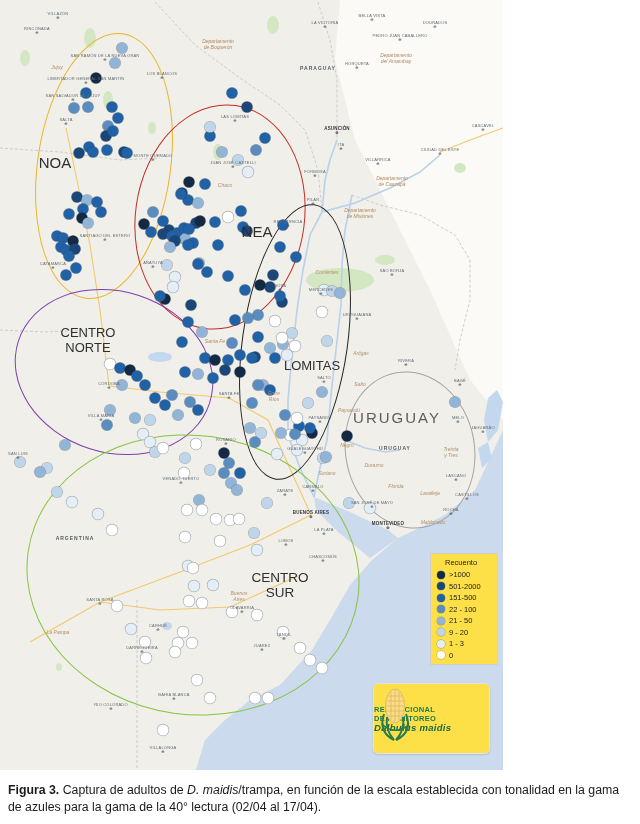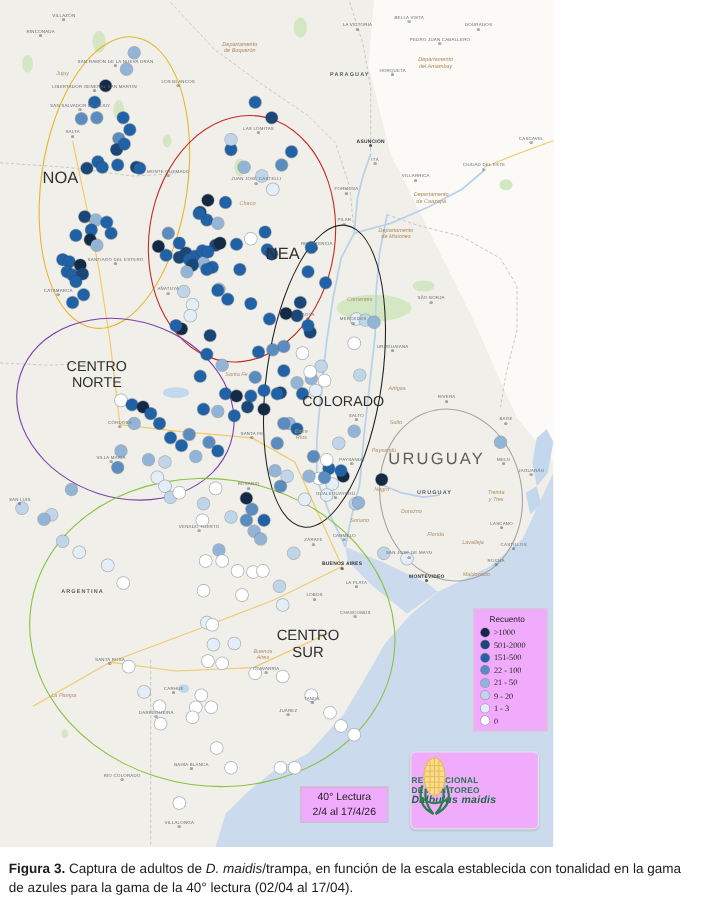--- a/index.html
+++ b/index.html
@@ -8,26 +8,26 @@
   #map svg{position:absolute;left:0;top:0;}
   .dot{position:absolute;width:11px;height:11px;border-radius:50%;transform:translate(-50%,-50%);box-shadow:0 0 0 0.6px rgba(50,60,70,.35);}
   .ellipse{position:absolute;border-radius:50%;background:transparent;}
   .city{position:absolute;transform:translate(-50%,-50%);font-size:4px;line-height:4px;color:#636b72;text-align:center;white-space:nowrap;letter-spacing:.2px;}
   .city .tick{display:block;font-size:4px;line-height:4px;color:#4a4f54;}
   .city.cap{font-weight:bold;color:#33383d;font-size:4.5px;}
   .prov{position:absolute;transform:translate(-50%,-50%);font-style:italic;font-size:5px;line-height:5.5px;color:#b0906a;white-space:pre;text-align:center;}
   .dept{position:absolute;transform:translate(-50%,-50%);font-style:italic;font-size:5px;line-height:5.5px;color:#b08a5e;white-space:pre;text-align:center;}
   .country{position:absolute;transform:translate(-50%,-50%);font-weight:bold;font-size:5px;color:#555b60;letter-spacing:1px;white-space:nowrap;}
   .region{position:absolute;transform:translate(-50%,-50%);color:#2d2f31;text-align:center;white-space:pre;}
-  .box{position:absolute;background:#f0abfc;border:1px solid #c2c2c2;}
+  .box{position:absolute;background:#fde047;border:1px solid #c2c2c2;}
   #legend{left:430px;top:553px;width:60px;padding:4px 0 3px 6px;border:1px solid #cfcfcf;}
   #legend .lg-title{font-size:7.5px;color:#222;margin:0 0 2px 8px;}
   .lg-item{display:flex;align-items:center;height:11.5px;}
   .lg-dot{width:8px;height:8px;border-radius:50%;margin-right:4px;flex:0 0 auto;box-shadow:0 0 0 .5px rgba(60,70,80,.4);}
-  .lg-label{font-size:7.5px;color:#222;font-family:Liberation Serif, serif;}
+  .lg-label{font-size:7.5px;color:#222;}
   #lectura{left:273px;top:715px;width:80px;height:33px;text-align:center;font-size:9.5px;color:#222;line-height:14px;padding-top:2px;box-sizing:border-box;}
   #logo{left:373px;top:683px;width:115px;height:69px;border:1px solid #e3e3e3;border-radius:5px;box-shadow:0 1px 2px rgba(0,0,0,.12);display:flex;align-items:center;}
   #logo .corn{flex:0 0 42px;height:60px;}
   #logo .ltxt{font-size:7.5px;line-height:9px;color:#1e7a4f;font-weight:bold;letter-spacing:.3px;}
   #logo .ltxt .sci{font-size:9.5px;font-style:italic;color:#176843;}
   #caption{position:absolute;left:8px;top:782px;width:624px;font-size:12.3px;line-height:17px;color:#1c1c1c;}
 </style>
 </head>
 <body>
 
@@ -95,24 +95,20 @@
         </div>
         <div class="lg-item">
           <span class="lg-dot" style="background: rgb(228, 238, 247);"></span>
           <span class="lg-label">1 - 3</span>
         </div>
         <div class="lg-item">
           <span class="lg-dot" style="background: rgb(255, 255, 255);"></span>
           <span class="lg-label">0</span>
         </div>
       </div>
-  </div>
-  <div id="lectura" class="box">
-    <div>40° Lectura</div>
-    <div>2/4 al 17/4/26</div>
   </div>
   <div id="logo" class="box">
     <svg class="corn" viewBox="0 0 42 60">
       <ellipse cx="21" cy="22" rx="9.5" ry="17" fill="#f8dd8e" stroke="#e7b954" stroke-width="1"></ellipse>
       <path d="M14,12 L28,12 M12.5,17 L29.5,17 M12,22 L30,22 M12.5,27 L29.5,27 M14,32 L28,32 M17,8 L17,36 M21,5.5 L21,38.5 M25,8 L25,36" stroke="#e7b954" stroke-width="0.9" fill="none"></path>
       <path d="M10,30 Q4,48 20,56 Q11,46 13,33" fill="none" stroke="#2a7d4f" stroke-width="2"></path>
       <path d="M32,30 Q39,48 22,56 Q31,46 29,33" fill="none" stroke="#2a7d4f" stroke-width="2"></path>
       <path d="M8,40 Q20,52 35,41" fill="none" stroke="#2a7d4f" stroke-width="1.6"></path>
     </svg>
     <div class="ltxt">
@@ -441,19 +437,19 @@
 de Caazapá</div>
     <div class="dept" style="left: 360px; top: 213px;">Departamento
 de Misiones</div>
     <div class="country" style="left: 318px; top: 68px;">PARAGUAY</div>
     <div class="country" style="left: 395px; top: 448px;">URUGUAY</div>
     <div class="country" style="left: 75px; top: 538px;">ARGENTINA</div>
     <div class="region" style="left: 55px; top: 162px; font-size: 15px; letter-spacing: 0px;">NOA</div>
     <div class="region" style="left: 257px; top: 231px; font-size: 15px; letter-spacing: 0px;">NEA</div>
     <div class="region" style="left: 88px; top: 340px; font-size: 13px; letter-spacing: 0px;">CENTRO
 NORTE</div>
-    <div class="region" style="left: 312px; top: 365px; font-size: 13px; letter-spacing: 0px;">COLORADO</div>
+    <div class="region" style="left: 312px; top: 365px; font-size: 13px; letter-spacing: 0px;">LOMITAS</div>
     <div class="region" style="left: 397px; top: 417px; font-size: 15px; letter-spacing: 2px; color: rgb(93, 93, 93);">URUGUAY</div>
     <div class="region" style="left: 280px; top: 585px; font-size: 13.5px; letter-spacing: 0px;">CENTRO
 SUR</div>
   </div>
 
 <div id="caption"><b>Figura 3.</b><span> Captura de adultos de </span><i>D. maidis</i><span>/trampa, en función de la escala establecida con tonalidad en la gama de azules para la gama de la 40° lectura (02/04 al 17/04).</span></div>
 
 </body></html>

